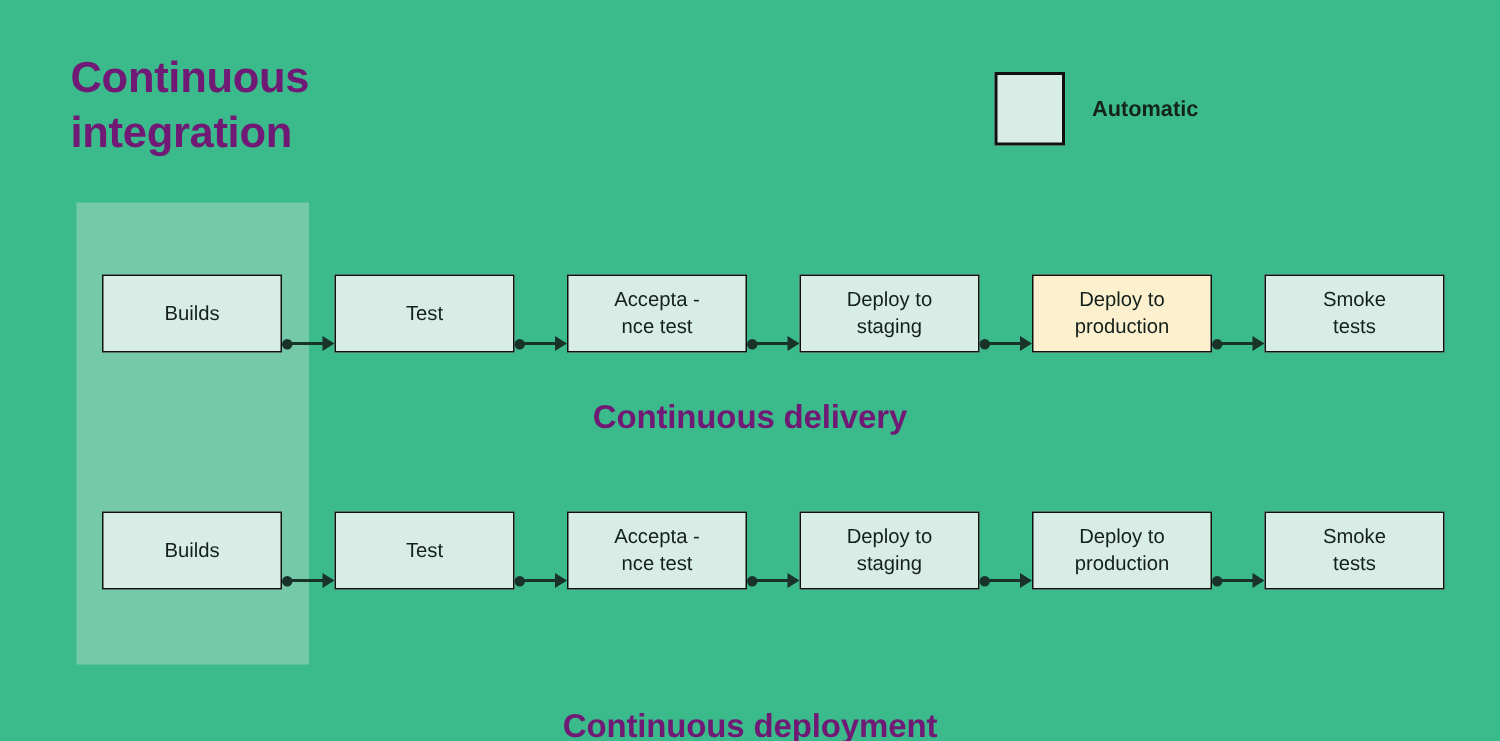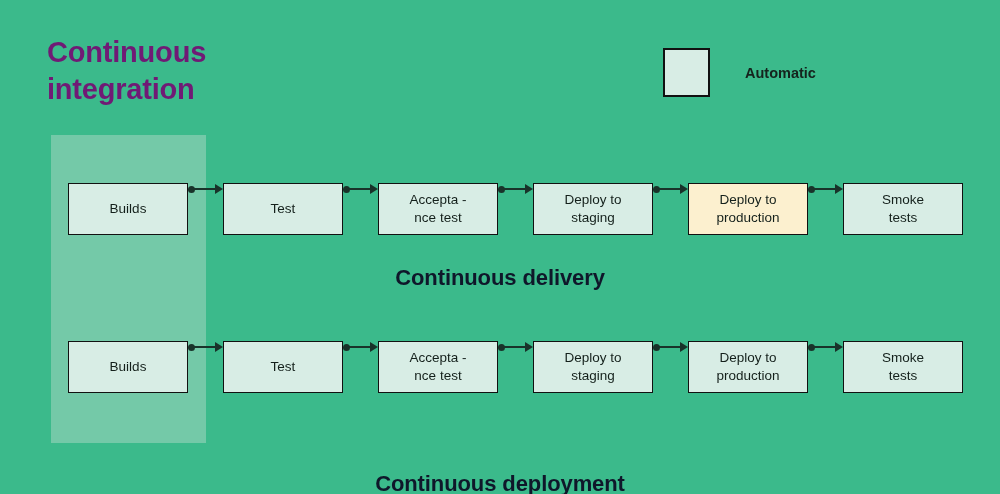--- a/index.html
+++ b/index.html
@@ -49,21 +49,20 @@
     position: absolute;
     left: 663px;
     top: 48px;
     height: 49px;
     display: flex;
     align-items: center;
   }
   .legend-entry {
     display: flex;
     align-items: center;
-    gap: 17px;
   }
   .legend-entry + .legend-entry {
     margin-left: 45px;
   }
   .legend-swatch {
     width: 47px;
     height: 49px;
     border: 2px solid #111111;
     box-sizing: border-box;
   }
@@ -74,21 +73,21 @@
     font-weight: bold;
     white-space: nowrap;
   }
 
   
   .pipeline-row {
     position: absolute;
     left: 68px;
     height: 52px;
     display: flex;
-    align-items: flex-start;
+    align-items: flex-end;
   }
   #row-delivery   { top: 183px; }
   #row-deployment { top: 341px; }
 
   .stage-box {
     width: 120px;
     height: 52px;
     box-sizing: border-box;
     border: 1.6px solid #111111;
     background: #D8EDE5;
@@ -140,21 +139,21 @@
     border-bottom: 5px solid transparent;
     border-left: 8px solid #19332a;
   }
 
   
   .row-caption {
     position: absolute;
     width: 1000px;
     left: 0;
     text-align: center;
-    color: #0f172a;
+    color: #701a75;
     font-size: 22px;
     font-weight: bold;
     letter-spacing: -0.1px;
   }
   #caption-delivery   { top: 265px; }
   #caption-deployment { top: 423px; margin-top: 48px; }
 </style>
 </head>
 <body>
 

